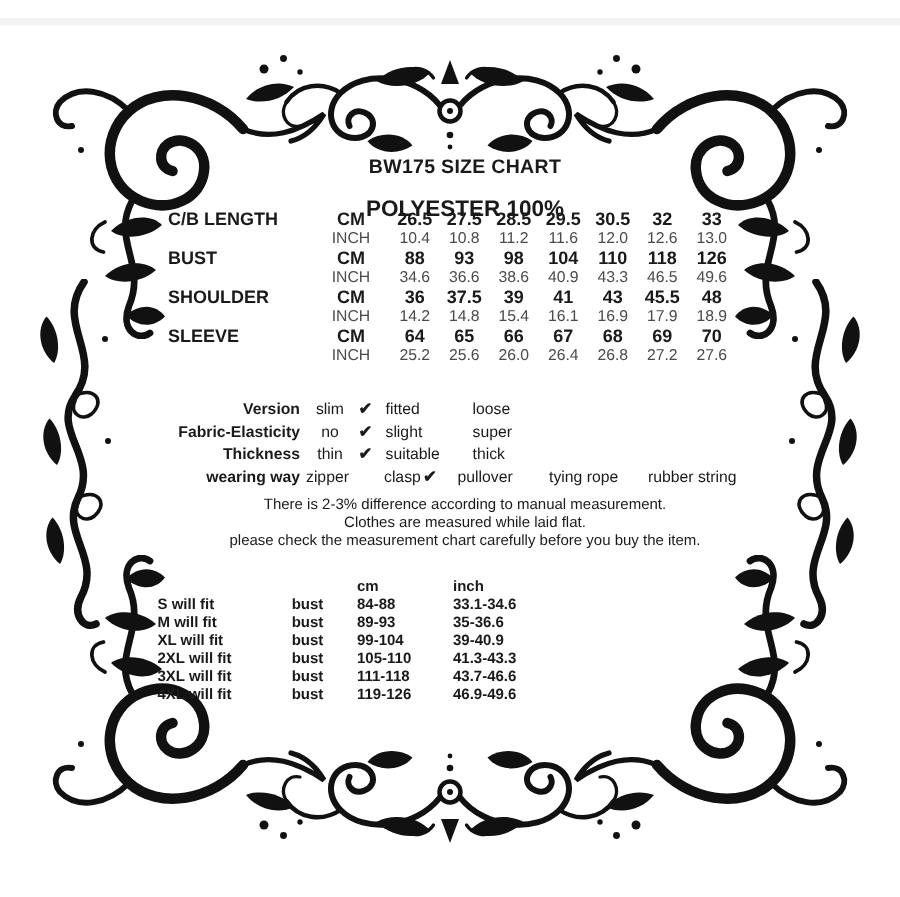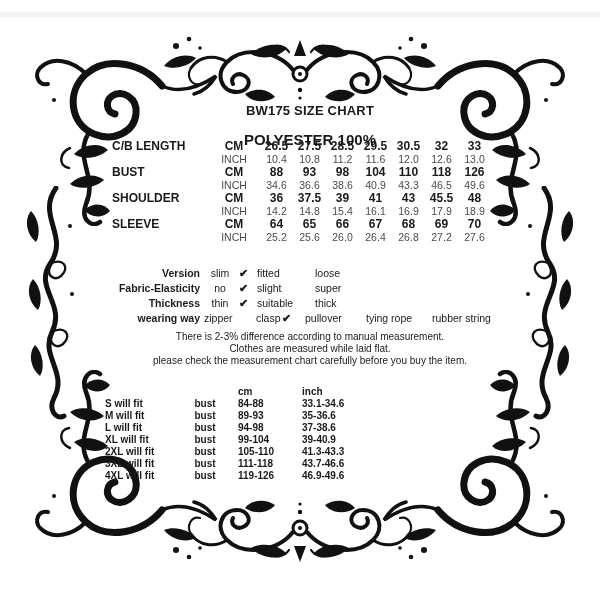--- a/index.html
+++ b/index.html
@@ -286,26 +286,20 @@
       <td class="f-cm">84-88</td>
       <td class="f-inch">33.1-34.6</td>
     </tr>
     <tr>
       <td class="f-lbl">M will fit</td>
       <td class="f-meas">bust</td>
       <td class="f-cm">89-93</td>
       <td class="f-inch">35-36.6</td>
     </tr>
     <tr>
-      <td class="f-lbl">L will fit</td>
-      <td class="f-meas">bust</td>
-      <td class="f-cm">94-98</td>
-      <td class="f-inch">37-38.6</td>
-    </tr>
-    <tr>
       <td class="f-lbl">XL will fit</td>
       <td class="f-meas">bust</td>
       <td class="f-cm">99-104</td>
       <td class="f-inch">39-40.9</td>
     </tr>
     <tr>
       <td class="f-lbl">2XL will fit</td>
       <td class="f-meas">bust</td>
       <td class="f-cm">105-110</td>
       <td class="f-inch">41.3-43.3</td>

